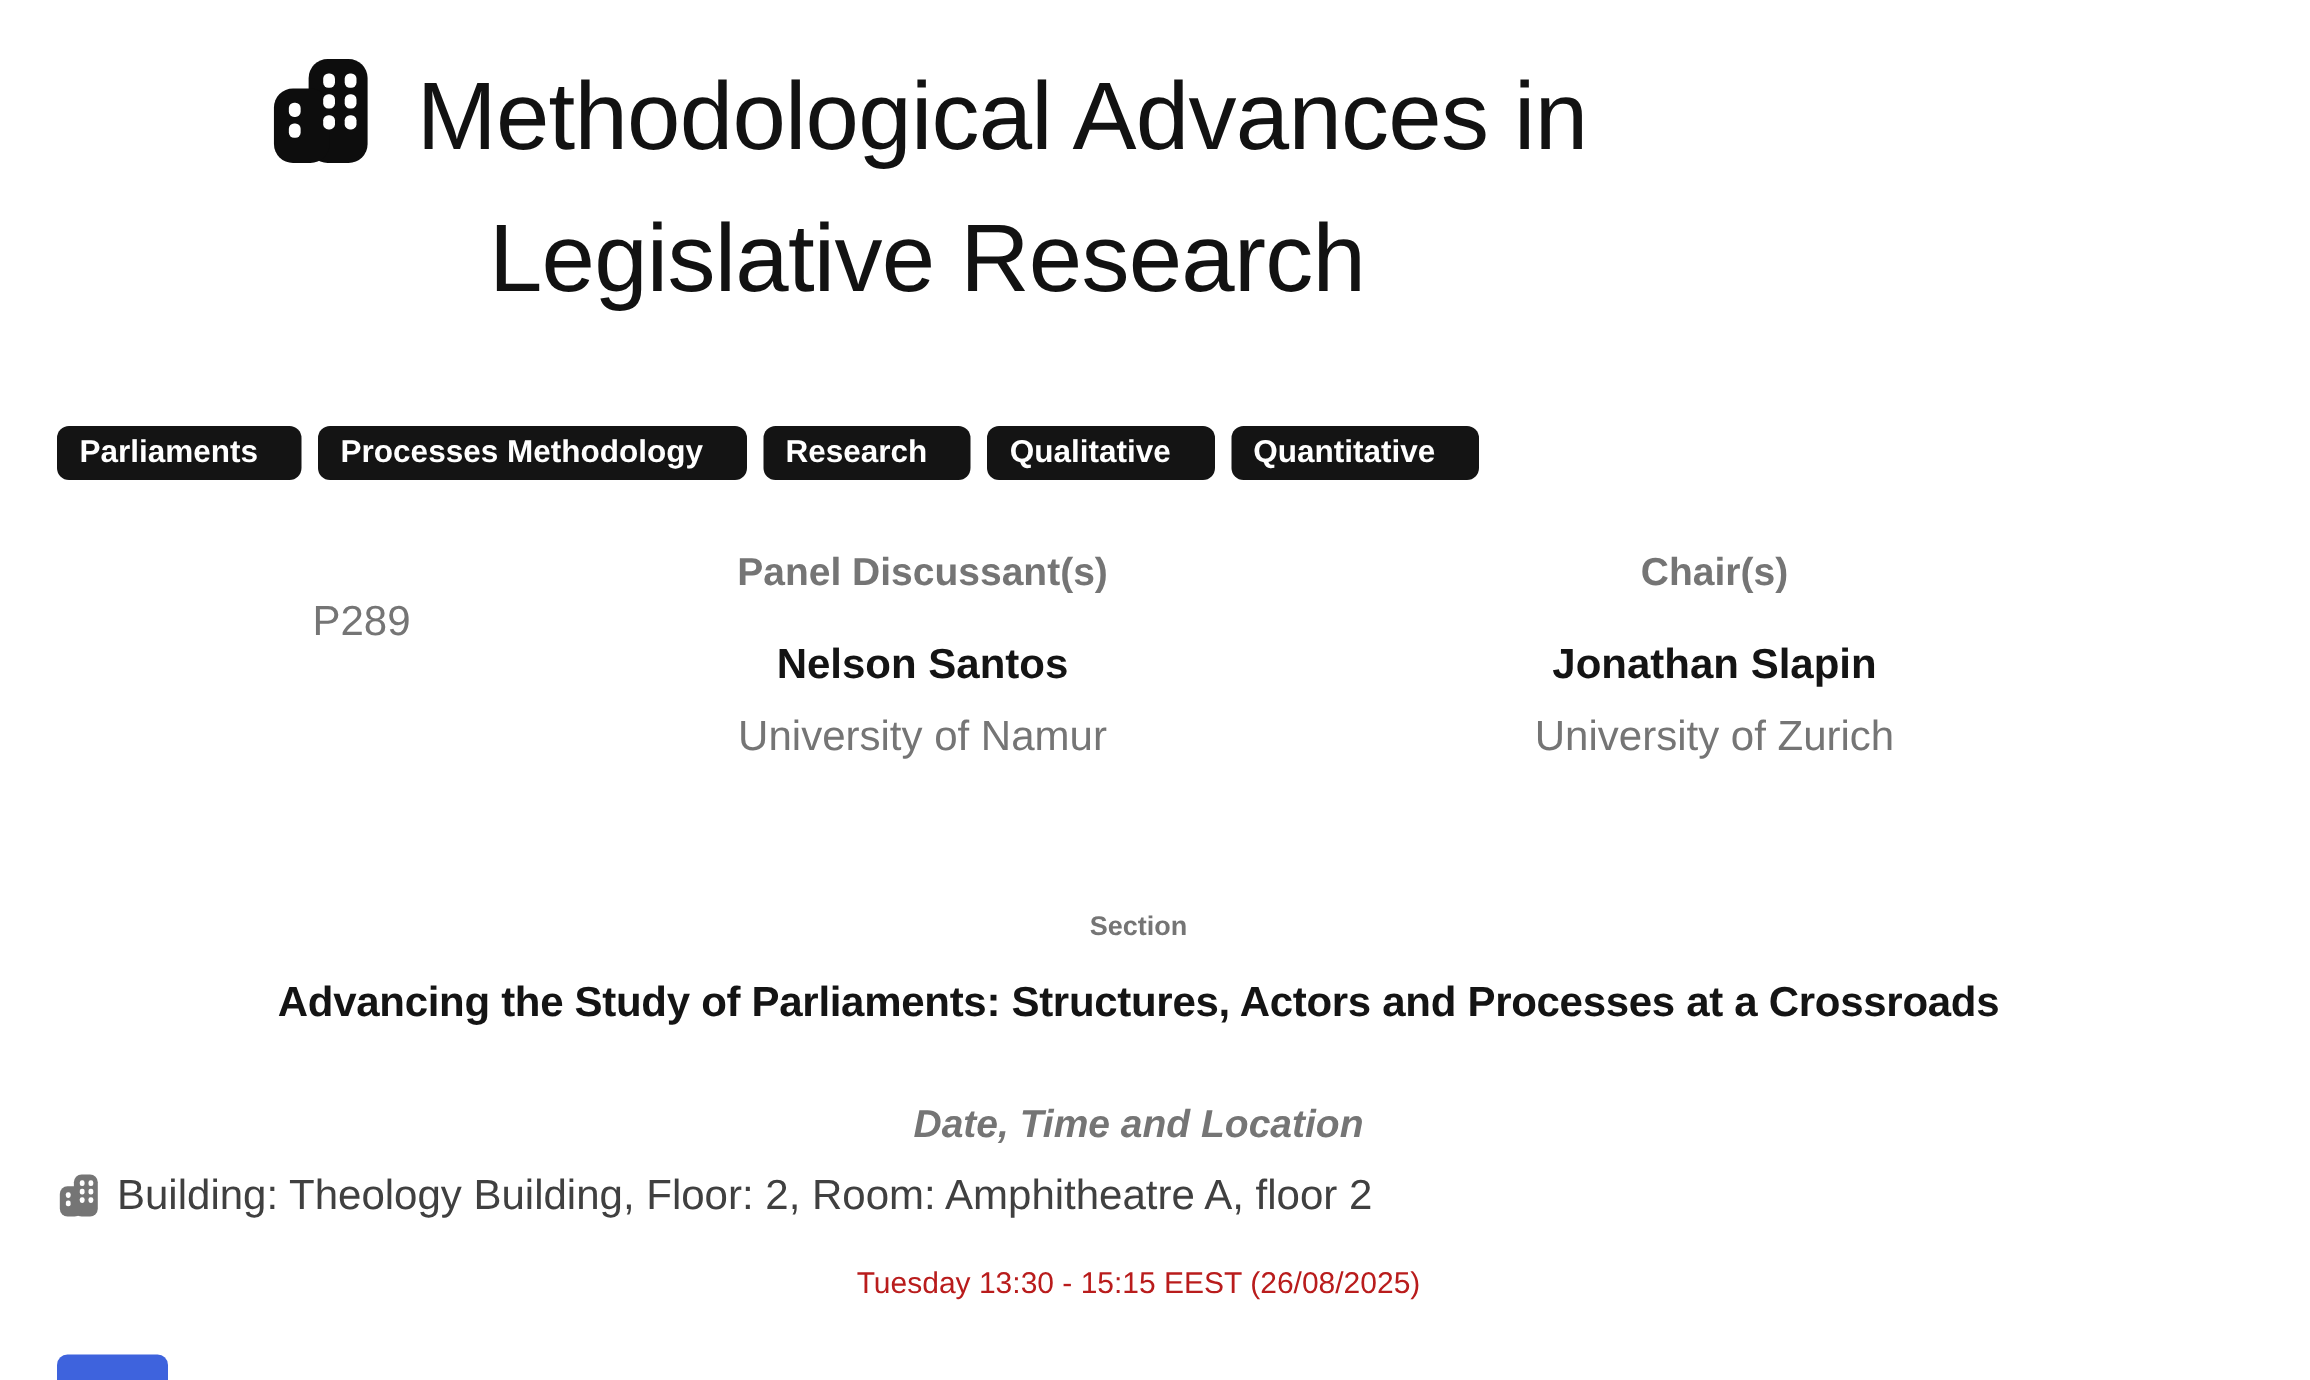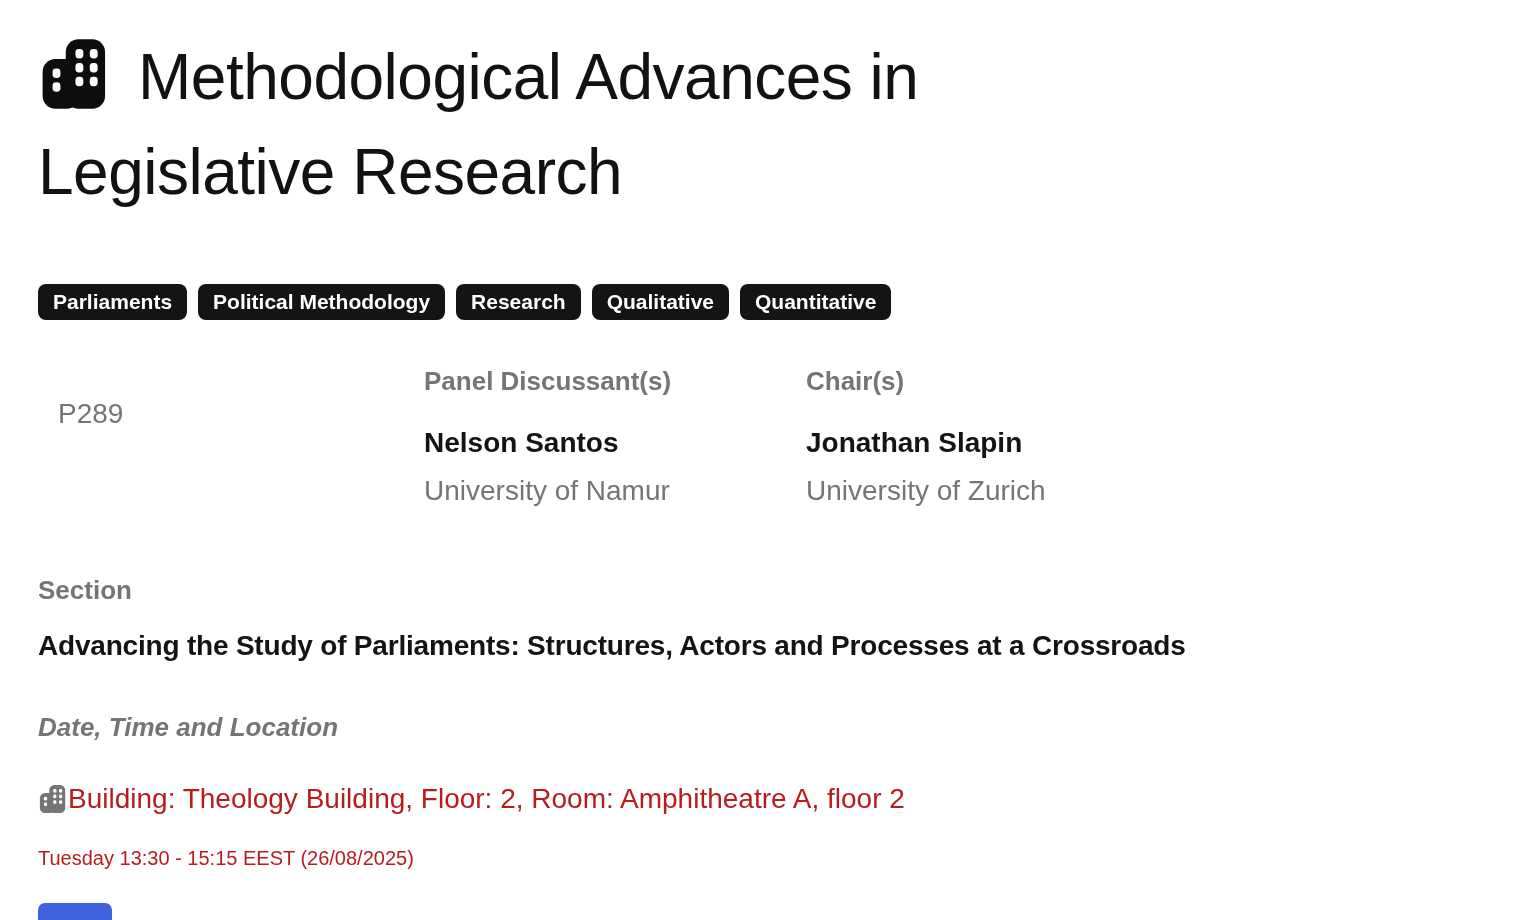--- a/index.html
+++ b/index.html
@@ -8,20 +8,21 @@
     font-family: "Liberation Sans", "DejaVu Sans", sans-serif;
     color: #161616;
   }
   .page {
     position: relative;
     width: 1540px;
     height: 920px;
     background: #ffffff;
     overflow: hidden;
     padding: 30px 60px 0 38px;
+    text-align: center;
   }
 
   
   .title-row {
     max-width: 1160px;
     font-size: 64px;
     line-height: 95px;
     font-weight: 500;
     color: #121212;
     letter-spacing: -0.5px;
@@ -41,21 +42,21 @@
     margin-top: 64px;
     display: flex;
     gap: 11px;
     flex-wrap: wrap;
   }
   .tag {
     background: #141414;
     color: #ffffff;
     font-size: 21px;
     font-weight: bold;
-    padding: 6px 15px 7px 15px;
+    padding: 6px 29px 7px 15px;
     border-radius: 8px;
     line-height: 1.1;
     cursor: pointer;
     display: inline-block;
   }
 
   
   .grid3 {
     margin-top: 46px;
     display: grid;
@@ -64,32 +65,32 @@
   .col-header {
     font-size: 26px;
     font-weight: bold;
     color: #757575;
   }
   .col-value { margin-top: 32px; font-size: 28px; color: #757575; margin-left: 20px; }
   .person-name { margin-top: 30px; font-size: 28px; font-weight: bold; color: #141414; }
   .person-affiliation { margin-top: 16px; font-size: 28px; color: #757575; }
 
   
-  .section-label { margin-top: 68px; font-size: 26px; font-weight: bold; color: #757575; }
+  .section-label { margin-top: 100px; font-size: 18px; font-weight: bold; color: #757575; }
   .section-title { margin-top: 24px; font-size: 28px; font-weight: bold; color: #141414; letter-spacing: -0.2px; }
 
   
   .schedule-label { margin-top: 50px; font-size: 26px; font-weight: bold; color: #757575; font-style: italic; }
   .location-row {
-    margin-top: 40px;
+    margin-top: 16px;
     font-size: 28px;
-    color: #b91c1c;
+    color: #404040;
     display: flex;
     align-items: center;
-    gap: 0;
+    gap: 10px;
   }
   .location-icon { width: 30px; height: 30px; color: #757575; flex: 0 0 auto; }
   .location-icon svg { width: 100%; height: 100%; display: block; }
   .datetime-row { margin-top: 32px; font-size: 20px; color: #b91c1c; }
 
   
   .partial-button {
     position: absolute;
     left: 38px;
     bottom: 0;
@@ -114,21 +115,21 @@
           <rect x="22.4" y="11.2" width="3.4" height="4.1" rx="1.5" fill="#ffffff"></rect>
           <rect x="16.2" y="17.2" width="3.4" height="4.1" rx="1.5" fill="#ffffff"></rect>
           <rect x="22.4" y="17.2" width="3.4" height="4.1" rx="1.5" fill="#ffffff"></rect>
           <rect x="6.3" y="13.6" width="3.4" height="4.1" rx="1.5" fill="#ffffff"></rect>
           <rect x="6.3" y="19.6" width="3.4" height="4.1" rx="1.5" fill="#ffffff"></rect>
         </svg></span><span>Methodological Advances in Legislative Research</span>
   </h1>
 
   <div class="tags">
     <span class="tag">Parliaments</span>
-    <span class="tag">Political Methodology</span>
+    <span class="tag">Processes Methodology</span>
     <span class="tag">Research</span>
     <span class="tag">Qualitative</span>
     <span class="tag">Quantitative</span>
   </div>
 
   <div class="grid3">
     <div>
       <div class="col-value">P289</div>
     </div>
     <div>

